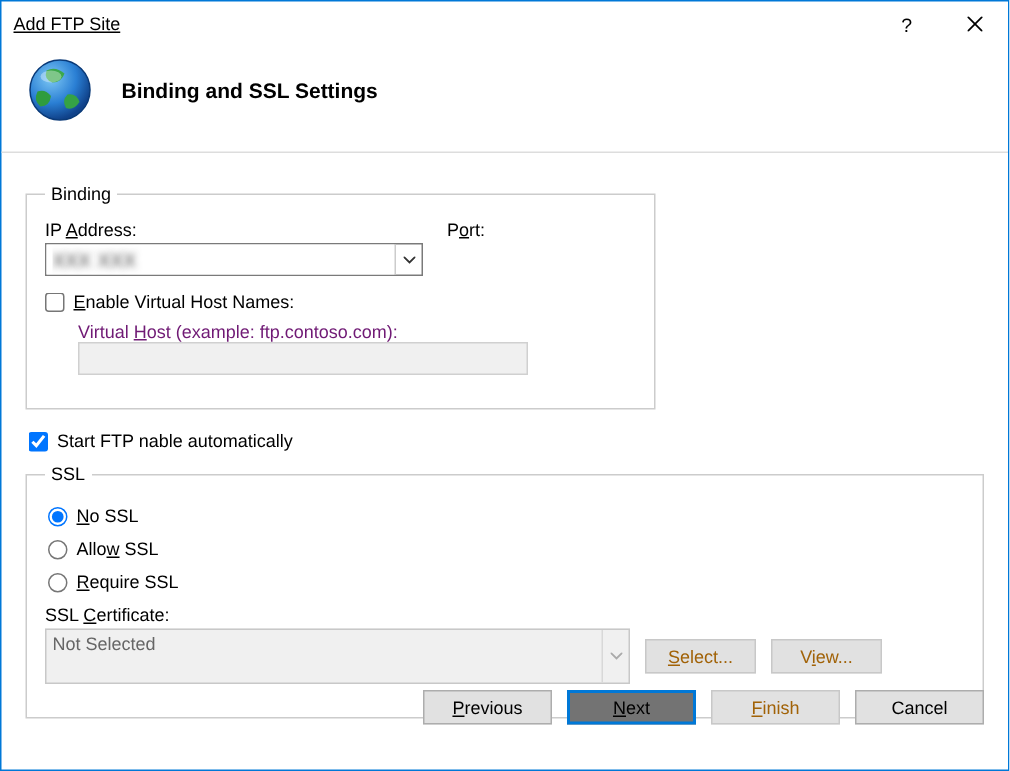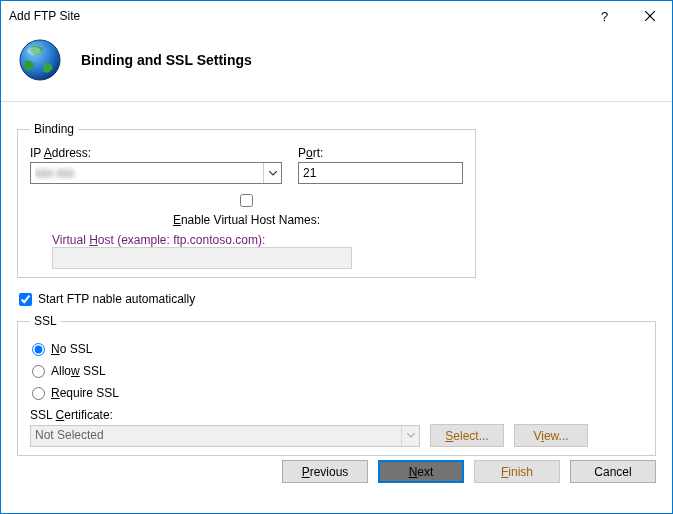--- a/index.html
+++ b/index.html
@@ -1,45 +1,45 @@
 <!DOCTYPE html>
 <html><head>
 <meta charset="utf-8">
 <style>
   * { box-sizing: border-box; font-family: "Segoe UI", Tahoma, sans-serif; font-size: 12px; }
   body { margin: 0; background: #fff; }
   .window { width: 673px; height: 514px; border: 1px solid #0078d7; background: #fff; position: relative; }
   .titlebar { height: 30px; display: flex; align-items: center; padding: 0 0 0 8px; }
-  .titlebar-title { flex: 1; color: #000; }
+  .titlebar-title { flex: 1; color: #000; text-decoration: underline; }
   .titlebar-btn { width: 45px; height: 30px; display: flex; align-items: center; justify-content: center; color: #000; }
   .titlebar-btn svg { display: block; }
   .header { padding: 6px 16px 18px 16px; display: flex; align-items: center; border-bottom: 1px solid #ddd; }
   .globe { width: 46px; height: 46px; flex: 0 0 46px; }
   .header-title { font-weight: bold; font-size: 14px; margin-left: 18px; color: #000; }
   .content { padding: 20px 16px 0 16px; }
-  fieldset.group { border: 1px solid #ccc; margin: 0 0 14px 0; padding: 10px 12px 8px 12px; position: relative; }
+  fieldset.group { border: 1px solid #ccc; margin: 0 0 14px 0; padding: 10px 12px 22px 12px; position: relative; }
   fieldset.group > legend { padding: 0 4px; color: #000; }
   .row { display: flex; gap: 16px; }
   .col { display: flex; flex-direction: column; justify-content: space-between; }
   label.field { margin-bottom: 2px; }
   .combo { display: flex; height: 22px; border: 1px solid #7a7a7a; background: #fff; align-items: stretch; }
-  .combo input { border: none; flex: 1; padding: 0 4px; outline: none; background: #fff; font-size: 12px;}
+  .combo input { border: none; flex: 1; padding: 0 4px; outline: none; background: #fff; font-size: 17px;}
   .combo .arrow { width: 18px; display: flex; align-items: center; justify-content: center; border-left: 1px solid #ccc; }
   .textin { height: 22px; border: 1px solid #7a7a7a; padding: 0 4px; outline: none; background: #fff; }
   .textin[disabled] { background: #f0f0f0; border-color: #d0d0d0; color: #888;}
-  .checkrow { display: flex; align-items: center; gap: 6px; margin-top: 10px; flex-direction: column; }
+  .checkrow { display: flex; align-items: center; gap: 6px; margin-top: 10px; }
   input[type=checkbox], input[type=radio] { margin: 0; width: 13px; height: 13px; }
   .virtualhost-block { margin: 6px 0 0 22px; }
   .vh-label { color: #701a75; margin-bottom: 0; display: block; }
   .auto-row { display: flex; align-items: center; gap: 6px; margin: 0 0 8px 2px; }
   .radio-row { display: flex; align-items: center; gap: 6px; margin: 4px 0 8px 2px; }
   .ssl-cert-row { margin-top: 4px; }
   .ssl-cert-label { display: block; margin-bottom: 2px; }
   .cert-line { display: flex; align-items: center; gap: 10px; }
-  .cert-combo { flex: 0 0 390px; display: flex; height: 22px; border: 1px solid #c8c8c8; background: #f0f0f0; align-items: stretch; color: #666;}
+  .cert-combo { flex: 0 0 390px; display: flex; height: 37px; border: 1px solid #c8c8c8; background: #f0f0f0; align-items: stretch; color: #666;}
   .cert-combo span.val { flex: 1; padding: 2px 4px; }
   .cert-combo .arrow { width: 18px; display: flex; align-items: center; justify-content: center; border-left: 1px solid #d8d8d8;}
   .btn { height: 23px; border: 1px solid #adadad; background: #e1e1e1; padding: 0; min-width: 74px; cursor: default;}
   .btn[disabled] { color: #a16207; background: #e1e1e1; border-color: #c8c8c8; }
   .btn.primary { border: 2px solid #0078d7; background: #737373; }
   .footer { position: absolute; bottom: 30px; right: 16px; display: flex; gap: 10px; }
   .footer .btn { min-width: 86px; }
   .blurred { color: transparent; text-shadow: 0 0 5px rgba(80,80,80,0.9); user-select:none;}
 </style>
 </head>
@@ -89,21 +89,20 @@
             <input type="text" class="blurred" value="xxx xxx" style="">
             <div class="arrow">
               <svg width="8" height="5" viewBox="0 0 8 5">
                   <path d="M0 0 L4 4 L8 0" stroke="#333" fill="none" stroke-width="1.2"></path>
                 </svg>
             </div>
           </div>
         </div>
         <div class="col" style="flex:0 0 56px;">
           <label class="field">P<u>o</u>rt:</label>
-          <input type="text" class="textin" value="21" style="">
         </div>
       </div>
 
       <div class="checkrow">
         <input type="checkbox" style="">
         <label><u>E</u>nable Virtual Host Names:</label>
       </div>
 
       <div class="virtualhost-block">
         <label class="vh-label">Virtual <u>H</u>ost (example: ftp.contoso.com):</label>

